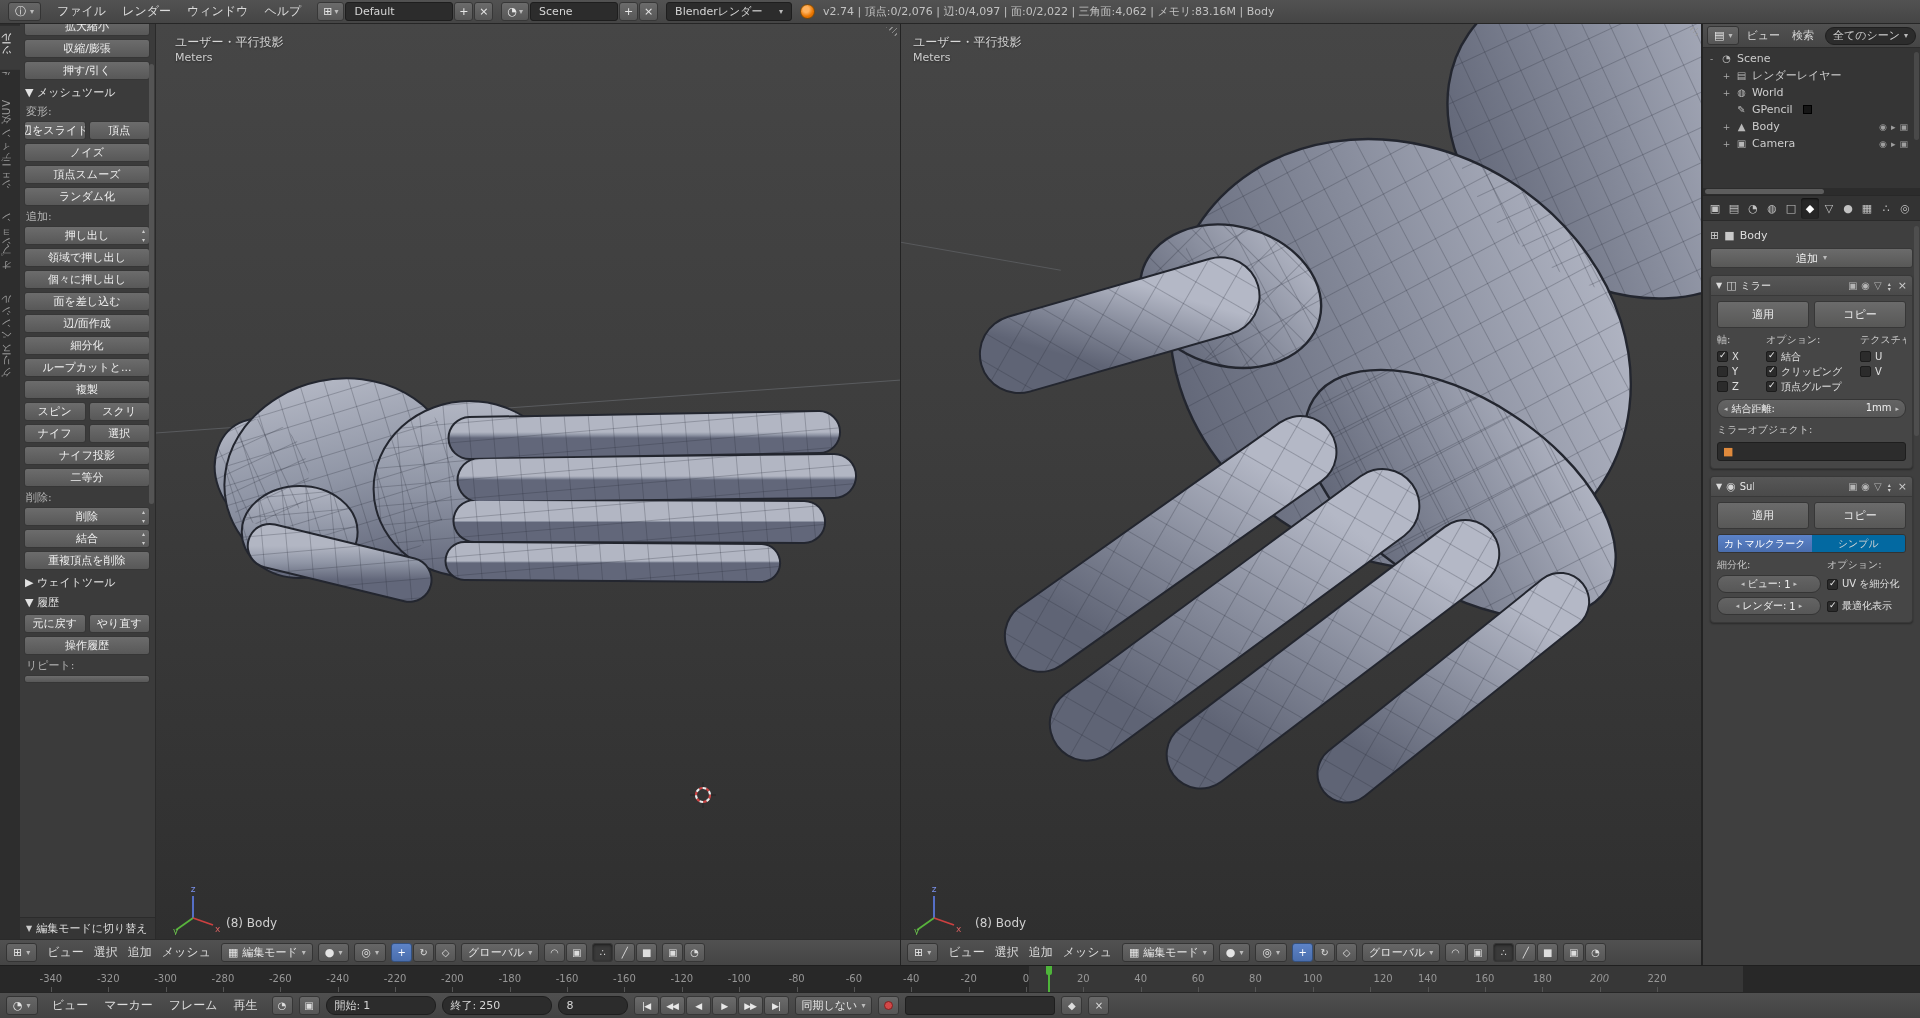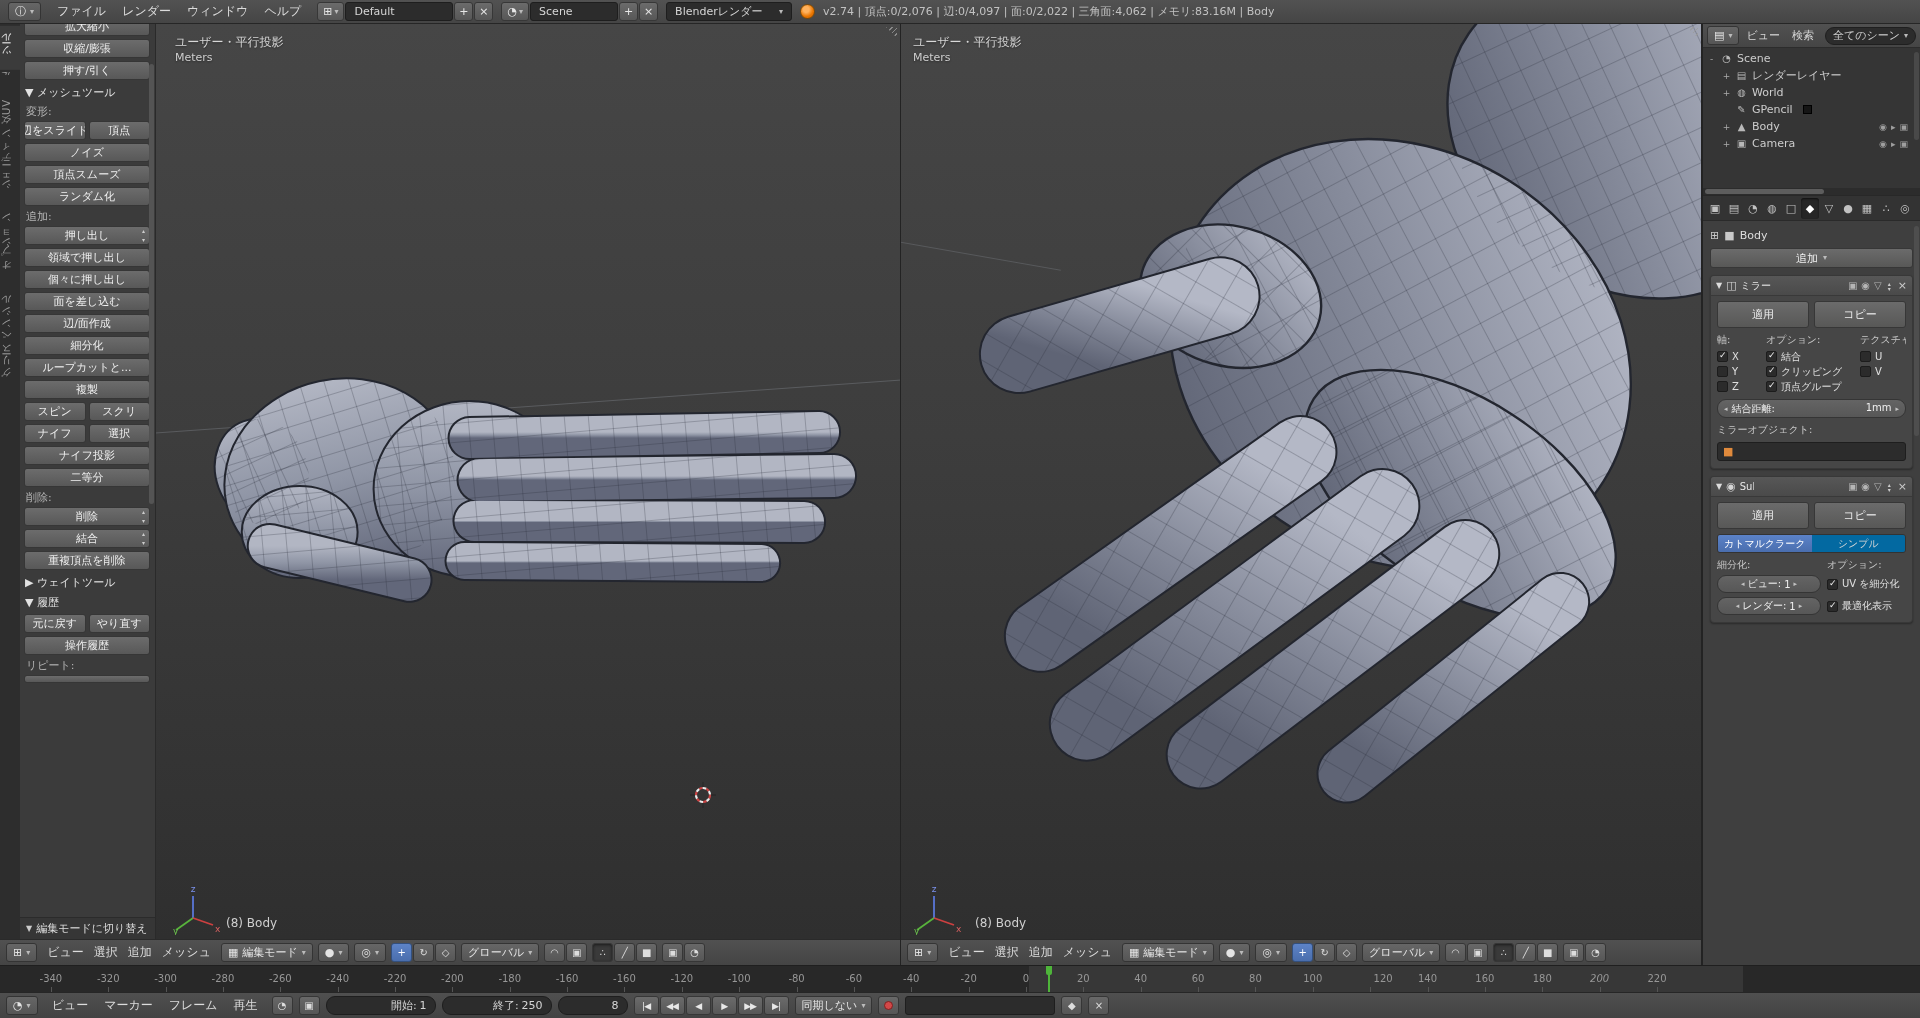--- a/index.html
+++ b/index.html
@@ -133,21 +133,21 @@
 .props-vscroll{position:absolute;right:1px;top:30px;width:5px;height:210px;background:#5d5d5d;border-radius:3px;opacity:.5}
 
 
 .ruler{position:absolute;left:0;top:965px;width:1920px;height:27px;background:#282828;border-top:1px solid #1f1f1f;overflow:hidden}
 .ruler-band{position:absolute;top:0;height:100%;background:rgba(255,255,255,.07)}
 .ruler-num{position:absolute;bottom:8px;transform:translateX(-50%);font-size:10px;color:#979797}
 .ruler-tick{position:absolute;bottom:0;width:1px;height:5px;background:#555}
 .playhead{position:absolute;top:0;bottom:0;width:2px}
 .playhead::after{content:"";position:absolute;left:-2px;top:0;width:6px;height:9px;background:inherit;border-radius:0 0 2px 2px}
 .tl-controls{position:absolute;left:0;top:992px;width:1920px;height:26px;background:linear-gradient(#4f4f4f,#434343);border-top:1px solid #262626;display:flex;align-items:center;gap:6px;padding:0 6px}
-.tlf{justify-content:flex-end}
+.tlf{justify-content:flex-start}
 .tlf.w110{width:110px}.tlf.w70{width:70px}
 .pb-btn{width:25px;height:19px;display:inline-flex;align-items:center;justify-content:center;background:linear-gradient(#6b6b6b,#575757);border:1px solid #373737;border-radius:3px;font-size:9px;color:#e8e8e8;letter-spacing:-1px}
 .rec-dot{width:9px;height:9px;border-radius:50%;background:#d24848;border:1px solid #7d2020}
 .keyset-dd{width:150px;height:19px;background:#2c2c2c;border:1px solid #1e1e1e;border-radius:3px}
 </style>
 </head>
 <body>
 
 <div id="app">
 

